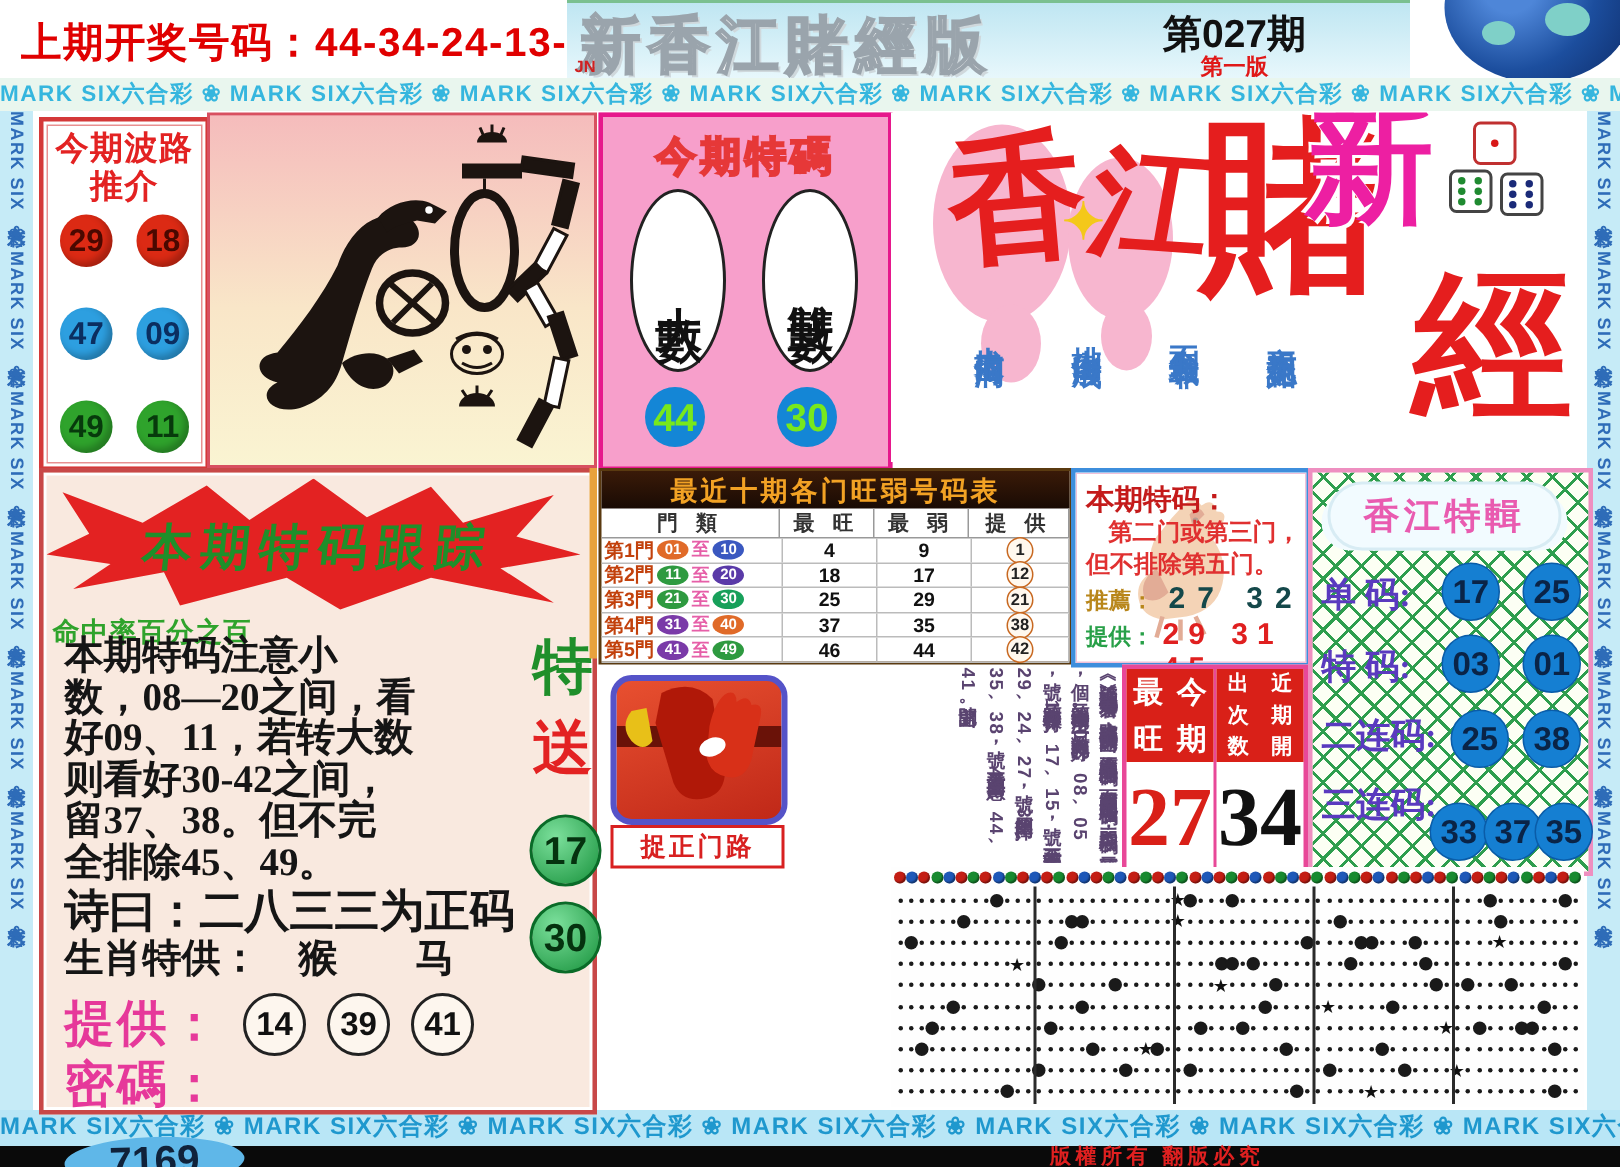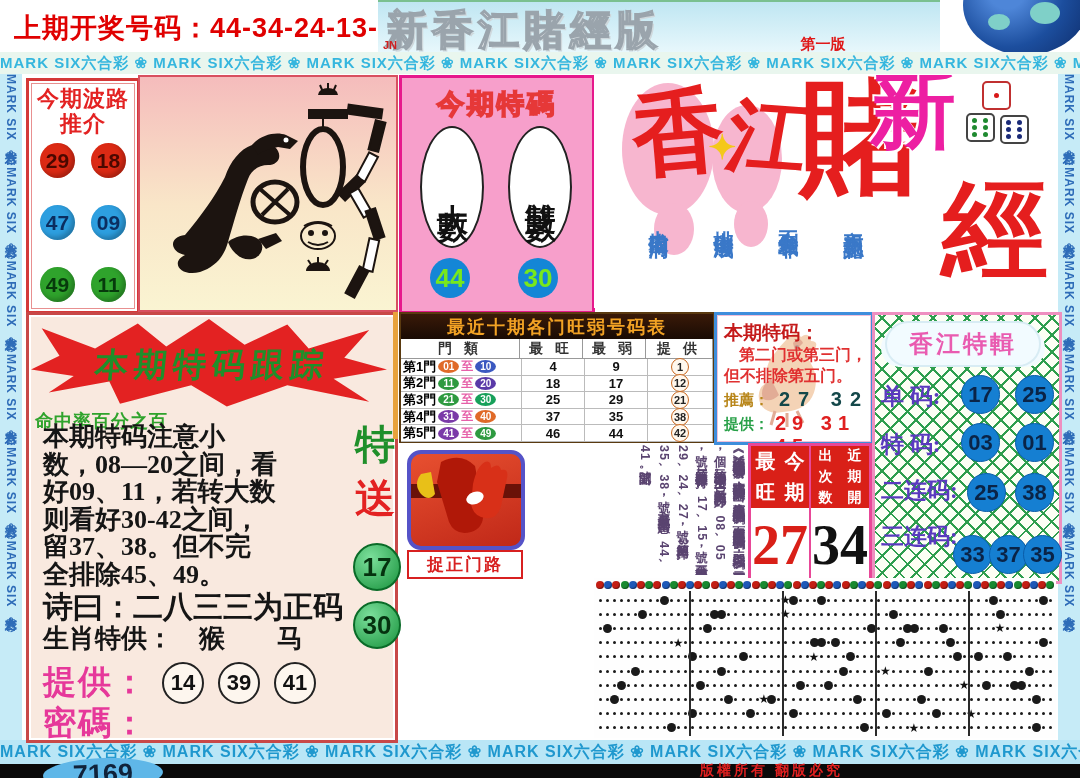--- a/index.html
+++ b/index.html
@@ -97,21 +97,21 @@
   #gate-table{left:399px;top:312px;width:312px;height:127px;background:#fff;border:2px solid #5a3a10;}
   .gt-title{height:25px;background:linear-gradient(#3a1a08,#190b04);color:#f2a224;font-size:18px;font-weight:bold;
       display:flex;align-items:center;justify-content:center;letter-spacing:2px;}
   .gt-head{display:flex;height:19px;border-bottom:1px solid #999;font-size:14px;font-weight:bold;color:#333;}
   .gt-head div{display:flex;align-items:center;justify-content:center;border-right:1px solid #999;letter-spacing:4px;}
   .gt-row{display:flex;height:15.6px;font-size:13px;border-bottom:1px solid #bbb;}
   .gt-row div{display:flex;align-items:center;justify-content:center;border-right:1px solid #bbb;}
   .c-gate{width:118px;justify-content:flex-start !important;padding-left:2px;gap:2px;}
   .c-num{width:62px;color:#111;font-weight:bold;}
   .c-off{width:62px;flex:1;}
-  .gate-name{color:#000000;font-weight:bold;font-size:13px;white-space:nowrap;}
+  .gate-name{color:#c2410c;font-weight:bold;font-size:13px;white-space:nowrap;}
   .badge{min-width:21px;height:13px;border-radius:50%;color:#fff;font-size:10px;font-weight:bold;
       display:inline-flex;align-items:center;justify-content:center;}
   .zhi{color:#e65fa8;font-weight:bold;font-size:12px;}
   .mini-ring{width:16px;height:16px;border-radius:50%;border:1.5px solid #c86820;display:inline-flex;
       align-items:center;justify-content:center;font-size:11px;font-weight:bold;color:#222;background:#fff8ee;}
 
   
   #benqi-panel{left:714px;top:312px;width:154px;height:127px;background:#fff;border:3px solid #3e8edc;
       box-shadow:inset 0 0 0 1px #f0c0d8;overflow:hidden;}
   .rooster{position:absolute;left:40px;top:14px;opacity:.45;}
@@ -168,20 +168,21 @@
 </head>
 <body>
 
 <div id="page">
 
   <div class="abs" id="header">
     <div class="abs prev-draw"><span>上期开奖号码：</span><span>44-34-24-13-37-42+19</span></div>
     <div class="abs title-zone">
       <div class="abs masthead-title">新香江賭經版</div>
       <div class="abs jn-mark">JN</div>
+      <div class="abs issue">第027期</div>
       <div class="abs edition">第一版</div>
     </div>
     <div class="abs globe">
       <div class="sphere"></div>
       <div class="land" style="right:20px;top:2px;width:30px;height:22px;"></div>
       <div class="land" style="right:70px;top:14px;width:22px;height:16px;"></div>
     </div>
   </div>
 
   <div class="abs band" id="band-top">MARK SIX六合彩 ❀ MARK SIX六合彩 ❀ MARK SIX六合彩 ❀ MARK SIX六合彩 ❀ MARK SIX六合彩 ❀ MARK SIX六合彩 ❀ MARK SIX六合彩 ❀ MARK SIX六合彩 ❀ MARK SIX六合彩 ❀ </div>

